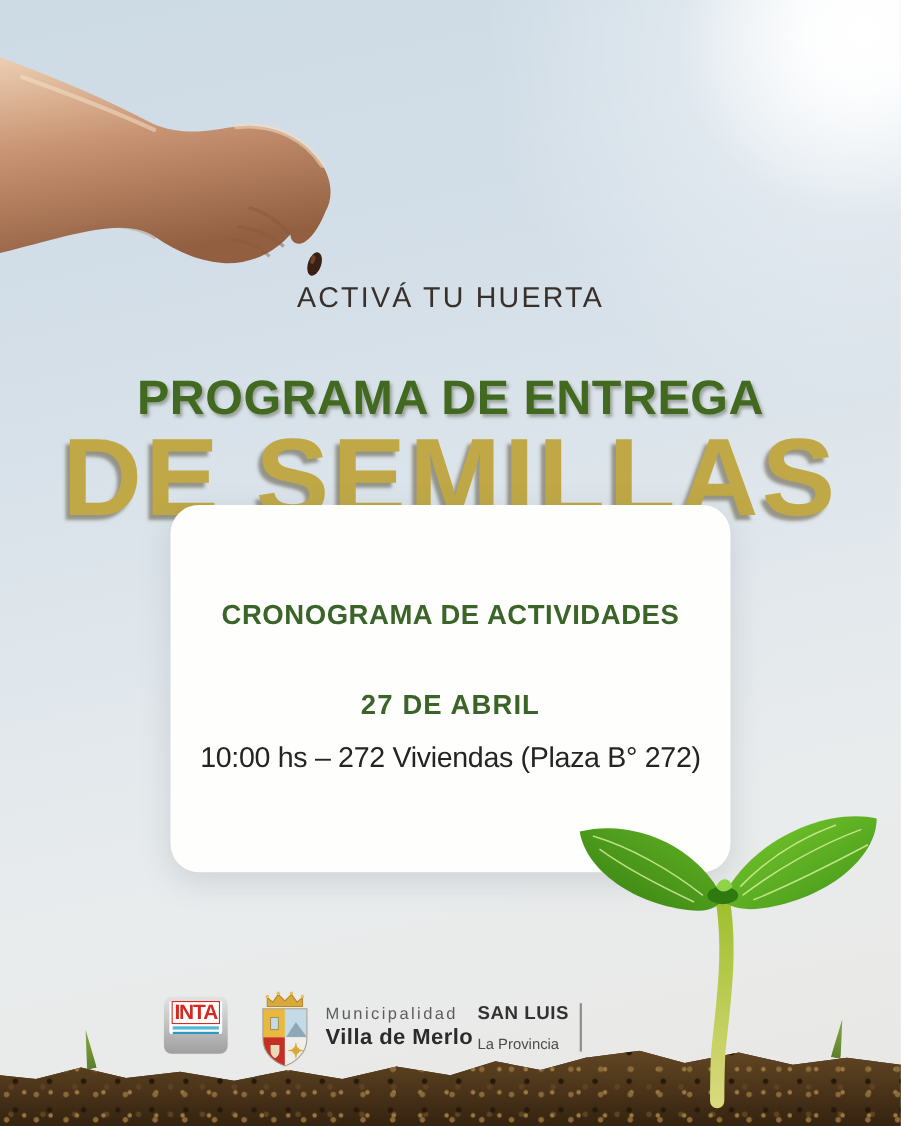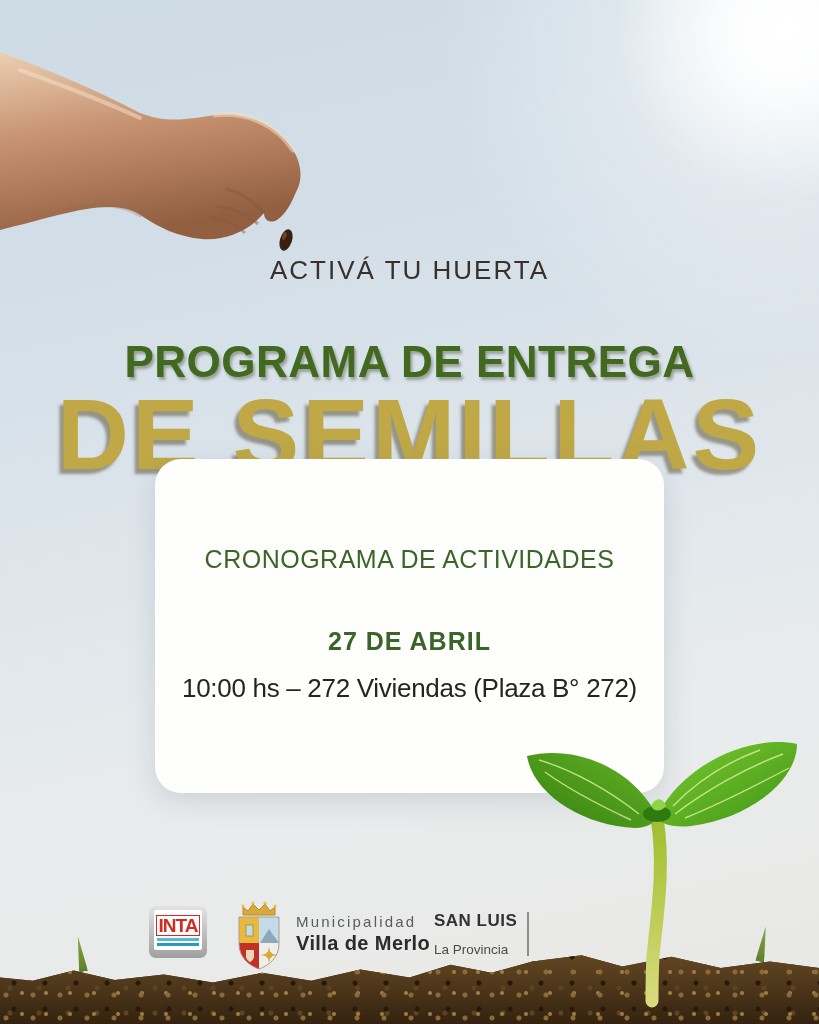--- a/index.html
+++ b/index.html
@@ -22,21 +22,21 @@
   .title-1{top:340px;font-size:44px;font-weight:800;color:#41691f;letter-spacing:.5px;
            text-shadow:2px 3px 3px rgba(60,62,35,.40);}
   .title-2{top:384px;font-size:100px;font-weight:800;color:#bfa845;letter-spacing:3px;
            text-shadow:-4px 5px 3px rgba(80,70,40,.50);}
   .info-card{
     position:absolute;left:155px;top:459px;width:509px;height:334px;z-index:4;
     background:#fefefd;border-radius:26px;
     box-shadow:0 8px 28px rgba(100,110,125,.20);
   }
   .card-heading{position:absolute;left:0;top:86px;width:100%;text-align:center;
-    font-size:25px;font-weight:400;color:#3b6428;letter-spacing:.5px;}
+    font-size:25px;font-weight:700;color:#3b6428;letter-spacing:.5px;}
   .card-date{position:absolute;left:0;top:168px;width:100%;text-align:center;
     font-size:25px;font-weight:800;color:#3b6428;letter-spacing:1px;}
   .card-schedule{position:absolute;left:0;top:214px;width:100%;text-align:center;
     font-size:26px;font-weight:400;color:#242424;letter-spacing:-.3px;}
   .soil{
     position:absolute;left:0;top:944px;width:819px;height:80px;z-index:5;
     background-color:#4e3819;
     background-image:
       radial-gradient(circle at 6px 5px,  #8a6a38 2px, transparent 3px),
       radial-gradient(circle at 14px 13px,#27190a 2px, transparent 3px),
@@ -49,21 +49,21 @@
   .grass{position:absolute;z-index:5;width:9px;height:36px;
     background:linear-gradient(#8aa844,#5c7f2a);
     clip-path:polygon(55% 0,100% 100%,0 100%);}
   .grass-left{left:76px;top:936px;transform:rotate(-10deg);}
   .grass-right{left:758px;top:926px;transform:rotate(9deg);}
   .seedling-photo{position:absolute;left:505px;top:706px;z-index:6;}
   .footer{position:absolute;left:0;top:0;width:100%;height:100%;z-index:7;pointer-events:none;}
   .inta-logo{position:absolute;left:149px;top:906px;width:58px;height:52px;border-radius:7px;
     background:linear-gradient(#e3e3e3,#9f9f9f);padding:0;box-sizing:border-box;
     display:flex;align-items:flex-start;justify-content:center;}
-  .inta-inner{margin-top:4px;width:48px;height:40px;background:#ffffff;border-radius:2px;
+  .inta-inner{margin-top:4px;width:48px;height:30px;background:#ffffff;border-radius:2px;
     display:flex;flex-direction:column;align-items:center;justify-content:center;}
   .inta-word{font-size:19px;font-weight:800;color:#d42a20;letter-spacing:-1px;line-height:1;
     font-family:"Liberation Sans",sans-serif;border:1px solid #d42a20;padding:0 2px;}
   .inta-stripe{width:42px;height:3px;margin-top:2px;}
   .inta-stripe.s1{background:#58b8d8;}
   .inta-stripe.s2{background:#2e98c0;}
   .merlo-crest{position:absolute;left:234px;top:900px;}
   .muni-text{position:absolute;left:296px;top:913px;}
   .muni-line1{font-size:15px;color:#5c5c5c;letter-spacing:2.2px;}
   .muni-line2{font-size:20px;font-weight:700;color:#2b2b2b;letter-spacing:.4px;margin-top:2px;}

